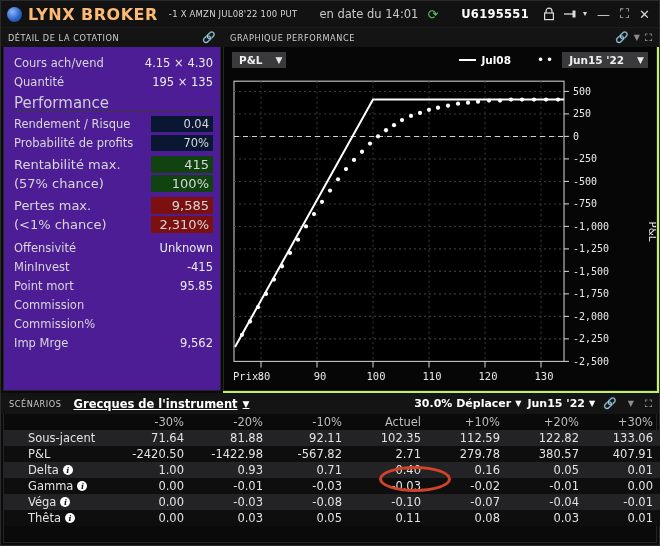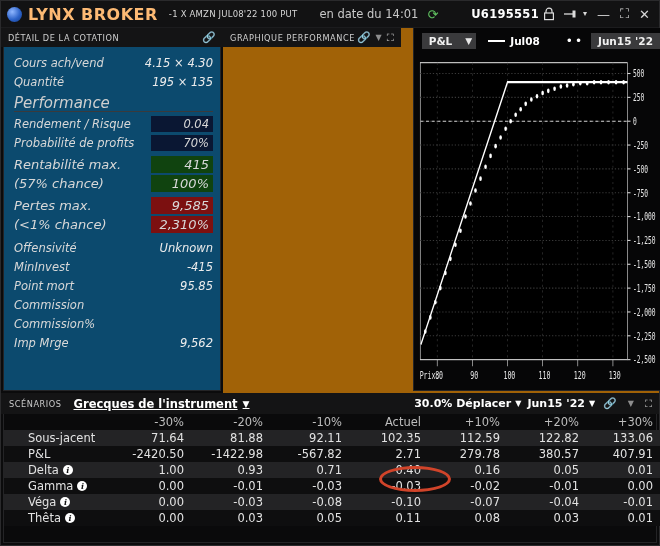--- a/index.html
+++ b/index.html
@@ -41,21 +41,21 @@
   .tb-date {
     color: #c9c9c9; font-size: 11.5px; margin-left: 22px; white-space: nowrap;
   }
   .tb-refresh {
     margin-left: 9px; color: #5fbf5f; font-size: 13px; line-height: 1;
     cursor: pointer;
   }
   .tb-spacer { flex: 1 1 auto; }
   .tb-acct {
     color: #ffffff; font-weight: bold; font-size: 11.5px;
-    letter-spacing: .3px; 
+    letter-spacing: .3px; margin-right: 10px;
   }
   .tb-icon {
     color: #d8d8d8; font-size: 13px; line-height: 1;
     padding: 0 4px; cursor: pointer; white-space: nowrap;
   }
   .tb-icon svg { display: block; }
   .tb-win { color: #d8d8d8; font-size: 13px; padding: 0 5px; cursor: pointer; }
 
   
   .body { flex: 1 1 auto; display: flex; flex-direction: column; min-height: 0; }
@@ -76,27 +76,26 @@
     color: #cfcfcf; font-size: 8.2px; letter-spacing: .55px;
     text-transform: uppercase; white-space: nowrap;
   }
   .ph-spacer { flex: 1 1 auto; }
   .link-icon { color: #4bbf4b; font-size: 11px; cursor: pointer; line-height: 1; padding: 0 2px;}
   .caret-sm { color: #8e8e8e; font-size: 8px; padding: 0 3px; cursor: pointer; }
   .expand-icon { color: #c8c8c8; font-size: 10px; cursor: pointer; padding: 0 2px; }
 
   .quote-body {
     flex: 1 1 auto;
-    background: #0c4a6e;
+    background: #4c1d95;
     border: 1px solid #242426;
     border-top: none;
     margin: 0 2px 2px 2px;
     padding: 6px 7px 0 10px;
     min-height: 0;
-    font-style: italic;
   }
   .qrow {
     display: flex; align-items: center;
     height: 19px; font-size: 11.5px; color: #d8d8d8;
   }
   .qrow .lbl { flex: 1 1 auto; white-space: nowrap; }
   .qrow .val { text-align: right; white-space: nowrap; color: #ececec; }
   .sec-head {
     color: #cfcfcf; font-size: 15px;
     border-bottom: 1px solid #3a3a3c;
@@ -109,22 +108,22 @@
   }
   .bg-navy { background: #0a1733; }
   .bg-green { background: #10430f; }
   .bg-red { background: #7c1010; }
   .pair { display:flex; align-items:center; height:19px; font-size:13px; color:#d8d8d8; }
   .pair .lbl { flex:1 1 auto; white-space:nowrap; }
   .pair-block { margin-top: 3px; }
 
   
   .chart-panel {
-    flex: 1 1 auto; display: flex; 
-    background: #a16207; min-width: 0; gap: 12px;
+    flex: 1 1 auto; display: flex; flex-direction: column;
+    background: #bef264; min-width: 0;
   }
   .chart-inner {
     flex: 1 1 auto; margin: 0 2px 2px 0;
     border: 1px solid #242426; border-top: none;
     background: #060607;
     display: flex; flex-direction: column; min-height: 0;
   }
   .chart-toolbar {
     height: 26px; flex: 0 0 26px;
     display: flex; align-items: center;

